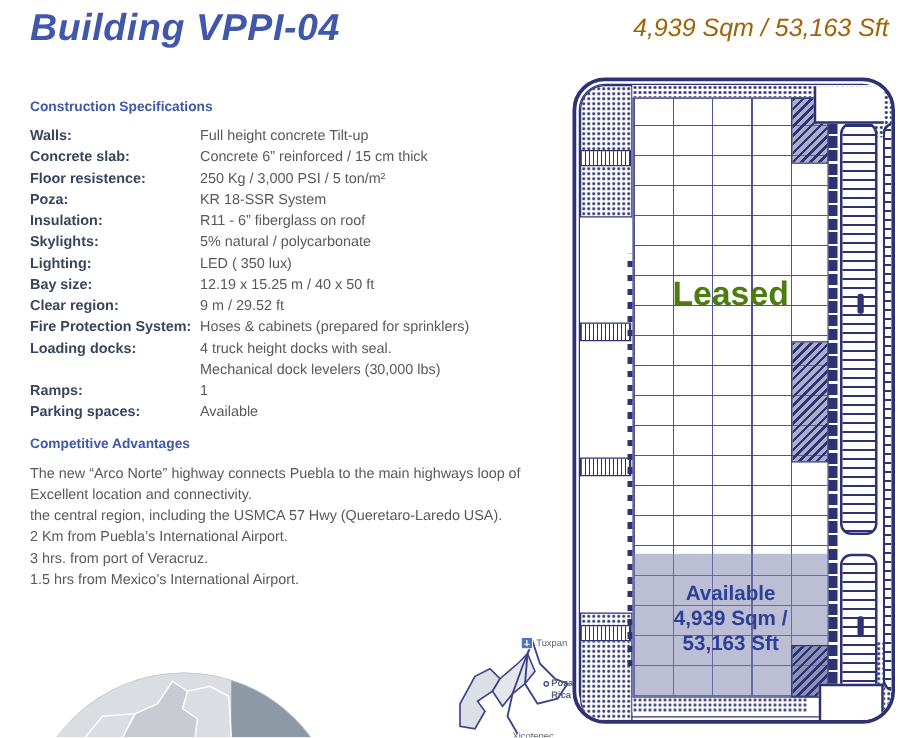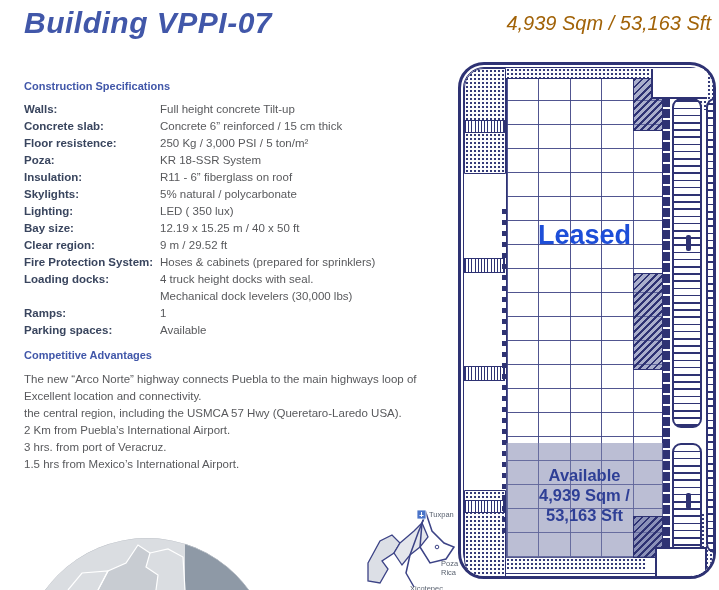--- a/index.html
+++ b/index.html
@@ -31,41 +31,41 @@
         background-size:4px 4px;}
   .hatch{background:repeating-linear-gradient(135deg,#2e3273 0 2px,rgba(100,108,162,.55) 2px 5px);
         border:1px solid #2e3273;box-sizing:border-box;}
   .vstripes{background:repeating-linear-gradient(90deg,#2e3273 0 1px,transparent 1px 3.2px);
         border:1px solid #2e3273;box-sizing:border-box;background-color:#fff;}
   .grid{background-color:#ffffff;
         background-image:
           repeating-linear-gradient(90deg,rgba(62,67,132,.9) 0 1px,transparent 1px 31.4px),
           repeating-linear-gradient(0deg,rgba(62,67,132,.9) 0 1px,transparent 1px 24px);
         border:1px solid #2e3273;box-sizing:border-box;}
-  .leased{font-size:27px;font-weight:bold;color:#1d4ed8;text-align:center;}
+  .leased{font-size:27px;font-weight:bold;color:#4d7c0f;text-align:center;}
   .avail-overlay{background:rgba(124,131,173,.52);}
   .avail-text{text-align:center;font-weight:bold;color:#2e3f96;font-size:16.5px;
         line-height:20px;}
   .right-wall{background:repeating-linear-gradient(0deg,#2e3273 0 9px,#ffffff 9px 11px);}
   .comb{background-color:#fff;
         background-image:repeating-linear-gradient(0deg,#2e3273 0 1.6px,transparent 1.6px 7.2px);
         border:2.5px solid #2e3273;border-radius:9px;box-sizing:border-box;}
   .dockstrip{background-image:repeating-linear-gradient(0deg,#2e3273 0 5px,transparent 5px 11px);}
   .car{background:#2e3273;border-radius:2px;}
   .notch{background:#ffffff;border:2px solid #2e3273;box-sizing:border-box;}
 
   
   .globe-wrap{left:38px;top:533px;width:222px;height:57px;}
   .map-wrap{left:358px;top:503px;width:104px;height:87px;}
   .map-label{position:absolute;font-size:7.5px;color:#5a6270;}
 </style>
 </head>
 <body>
 
-<div class="abs page-title">Building VPPI-07</div>
+<div class="abs page-title">Building VPPI-04</div>
 <div class="abs area-top">4,939 Sqm / 53,163 Sft</div>
 
 <div class="abs section-heading" id="specHeading">Construction Specifications</div>
 <div class="abs spec-table">
   <div class="spec-row">
       <span class="spec-label">Walls:</span>
       <span class="spec-value">Full height concrete Tilt-up</span>
     </div>
   <div class="spec-row">
       <span class="spec-label">Concrete slab:</span>
@@ -199,15 +199,15 @@
   <svg width="104" height="87" viewBox="0 0 104 87">
     <path d="M10 60 L22 38 L34 32 L42 40 L36 50 L24 58 L30 66 L22 80 L10 78 Z" fill="#dcdfe6" stroke="#3c4386" stroke-width="1.3"></path>
     <path d="M42 40 L56 28 L64 20 L70 34 L62 44 L52 52 L44 62 L36 50 Z" fill="#e4e6ec" stroke="#3c4386" stroke-width="1.3"></path>
     <path d="M64 20 L68 10 L74 28 L86 40 L96 44 L88 56 L72 60 L62 44 Z" fill="none" stroke="#3c4386" stroke-width="1.5"></path>
     <path d="M68 10 L60 30 L52 52 L48 70 L56 84" fill="none" stroke="#3c4386" stroke-width="1.5"></path>
     <circle cx="79" cy="44" r="1.8" fill="none" stroke="#3c4386" stroke-width="1"></circle>
     <rect x="59" y="7" width="9" height="9" fill="#4a74c9" stroke="#ffffff" stroke-width="0.8"></rect>
     <path d="M63.5 9 v5 M61.5 12.5 h4" stroke="#ffffff" stroke-width="1"></path>
   </svg>
   <span class="map-label" style="left:71px;top:7px;">Tuxpan</span>
-  <span class="map-label" style="left:83px;top:56px;">Poza Rica</span>
+  <span class="map-label" style="left:83px;top:39px;font-weight:bold;">Poza Rica</span>
   <span class="map-label" style="left:52px;top:81px;">Xicotepec</span>
 </div>
 
 </body></html>

